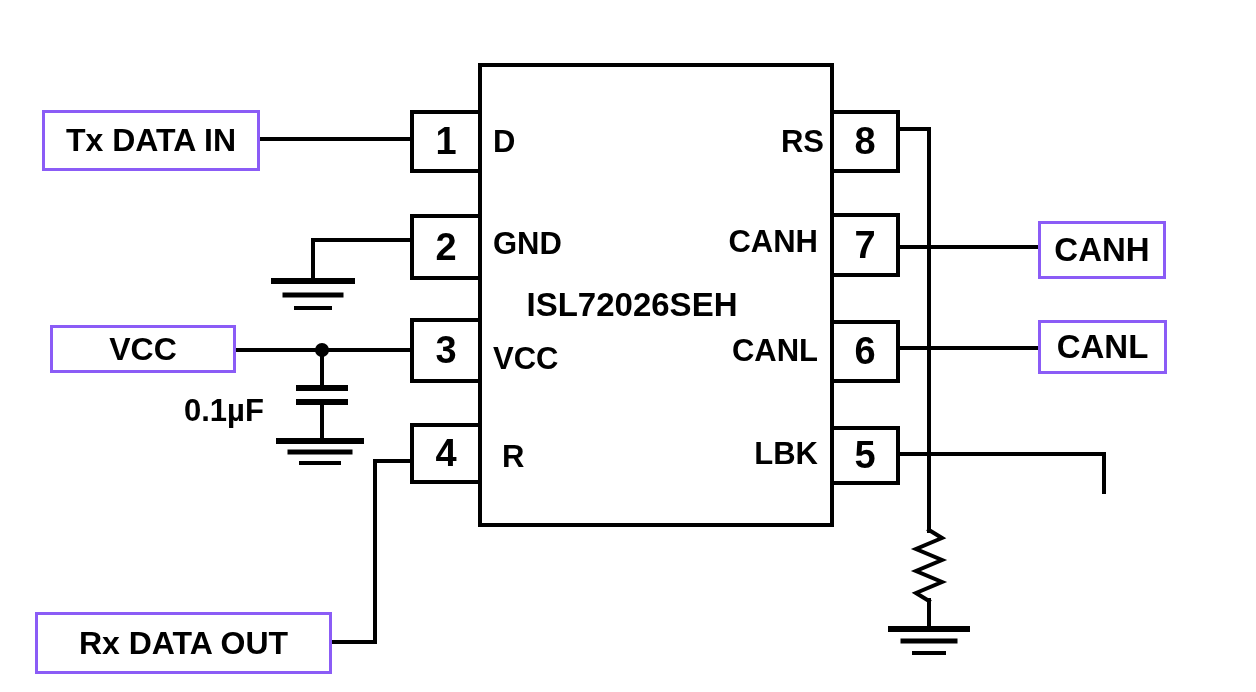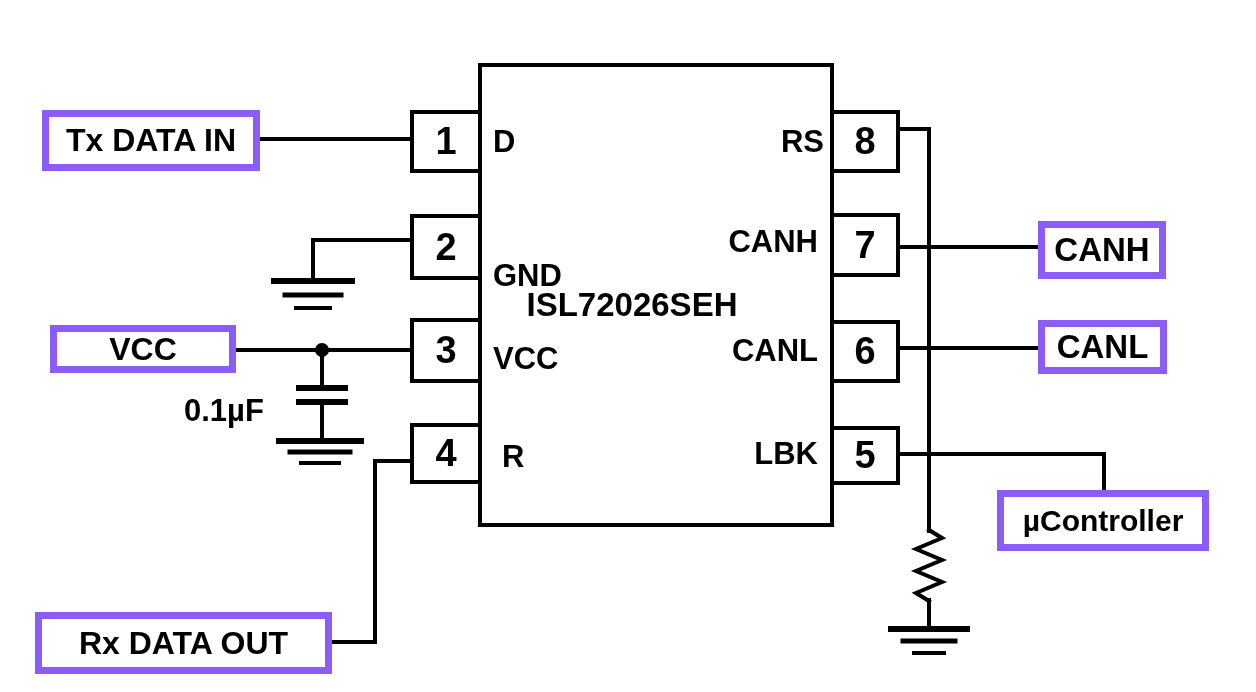--- a/index.html
+++ b/index.html
@@ -55,21 +55,21 @@
     align-items: center;
     justify-content: center;
     font-size: 38px;
     font-weight: bold;
     z-index: 3;
   }
   .pin-left  { left: 410px; width: 72px; }
   .pin-right { left: 830px; width: 70px; }
   .ext-box {
     position: absolute;
-    border: 7px solid #8b5cf6;
+    border: 3px solid #8b5cf6;
     background: #fff;
     box-sizing: border-box;
     display: flex;
     align-items: center;
     justify-content: center;
     font-weight: bold;
     z-index: 3;
     white-space: nowrap;
   }
   .cap-label {
@@ -129,21 +129,21 @@
       <path d="M891 629 H967" stroke-width="6"></path>
       <path d="M903 641 H955" stroke-width="5"></path>
       <path d="M914 653 H944" stroke-width="4"></path>
     </g>
   </svg>
 
   <div class="ic-body"></div>
   <div class="ic-title">ISL72026SEH</div>
 
   <div class="pin-label" style="left:493px; top:126px;">D</div>
-  <div class="pin-label" style="left:493px; top:228px;margin-top:32px;">GND</div>
+  <div class="pin-label" style="left:493px; top:228px;">GND</div>
   <div class="pin-label" style="left:493px; top:343px;">VCC</div>
   <div class="pin-label" style="left:502px; top:441px;">R</div>
 
   <div class="pin-label rt" style="right:432px; top:126px;">RS</div>
   <div class="pin-label rt" style="right:438px; top:226px;">CANH</div>
   <div class="pin-label rt" style="right:438px; top:335px;">CANL</div>
   <div class="pin-label rt" style="right:438px; top:438px;">LBK</div>
 
   <div class="pin-box pin-left" style="top:110px; height:63px;">1</div>
   <div class="pin-box pin-left" style="top:214px; height:66px;">2</div>
@@ -153,17 +153,16 @@
   <div class="pin-box pin-right" style="top:110px; height:63px;">8</div>
   <div class="pin-box pin-right" style="top:213px; height:64px;">7</div>
   <div class="pin-box pin-right" style="top:320px; height:63px;">6</div>
   <div class="pin-box pin-right" style="top:426px; height:59px;">5</div>
 
   <div class="ext-box" style="left:42px; top:110px; width:218px; height:61px; font-size:32px;">Tx DATA IN</div>
   <div class="ext-box" style="left:50px; top:325px; width:186px; height:48px; font-size:32px;">VCC</div>
   <div class="ext-box" style="left:35px; top:612px; width:297px; height:62px; font-size:32px;">Rx DATA OUT</div>
   <div class="ext-box" style="left:1038px; top:221px; width:128px; height:58px; font-size:33px;">CANH</div>
   <div class="ext-box" style="left:1038px; top:320px; width:129px; height:54px; font-size:33px;">CANL</div>
-  <div class="ext-box" style="left:997px; top:490px; width:212px; height:61px; font-size:30px;">µController</div>
 
   <div class="cap-label">0.1µF</div>
 
 </div>
 
 </body></html>

